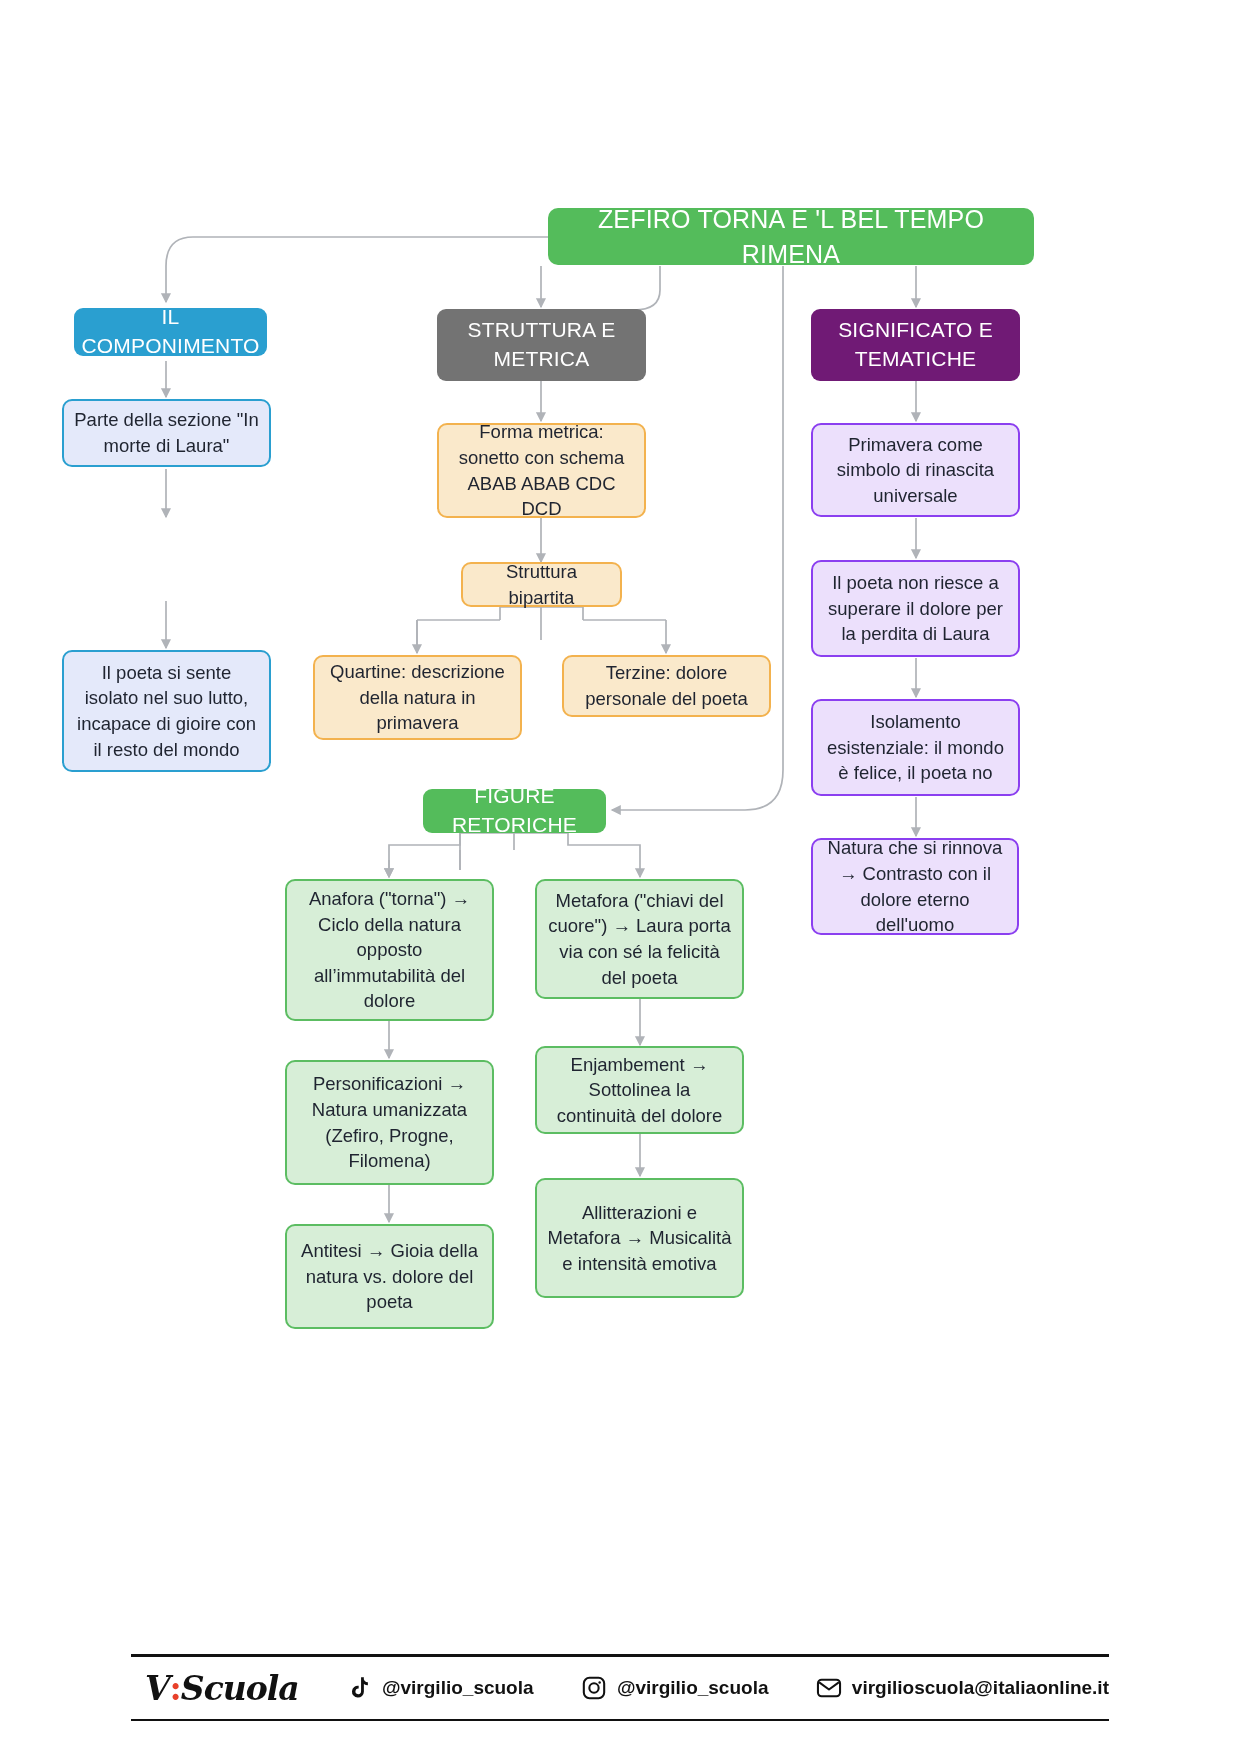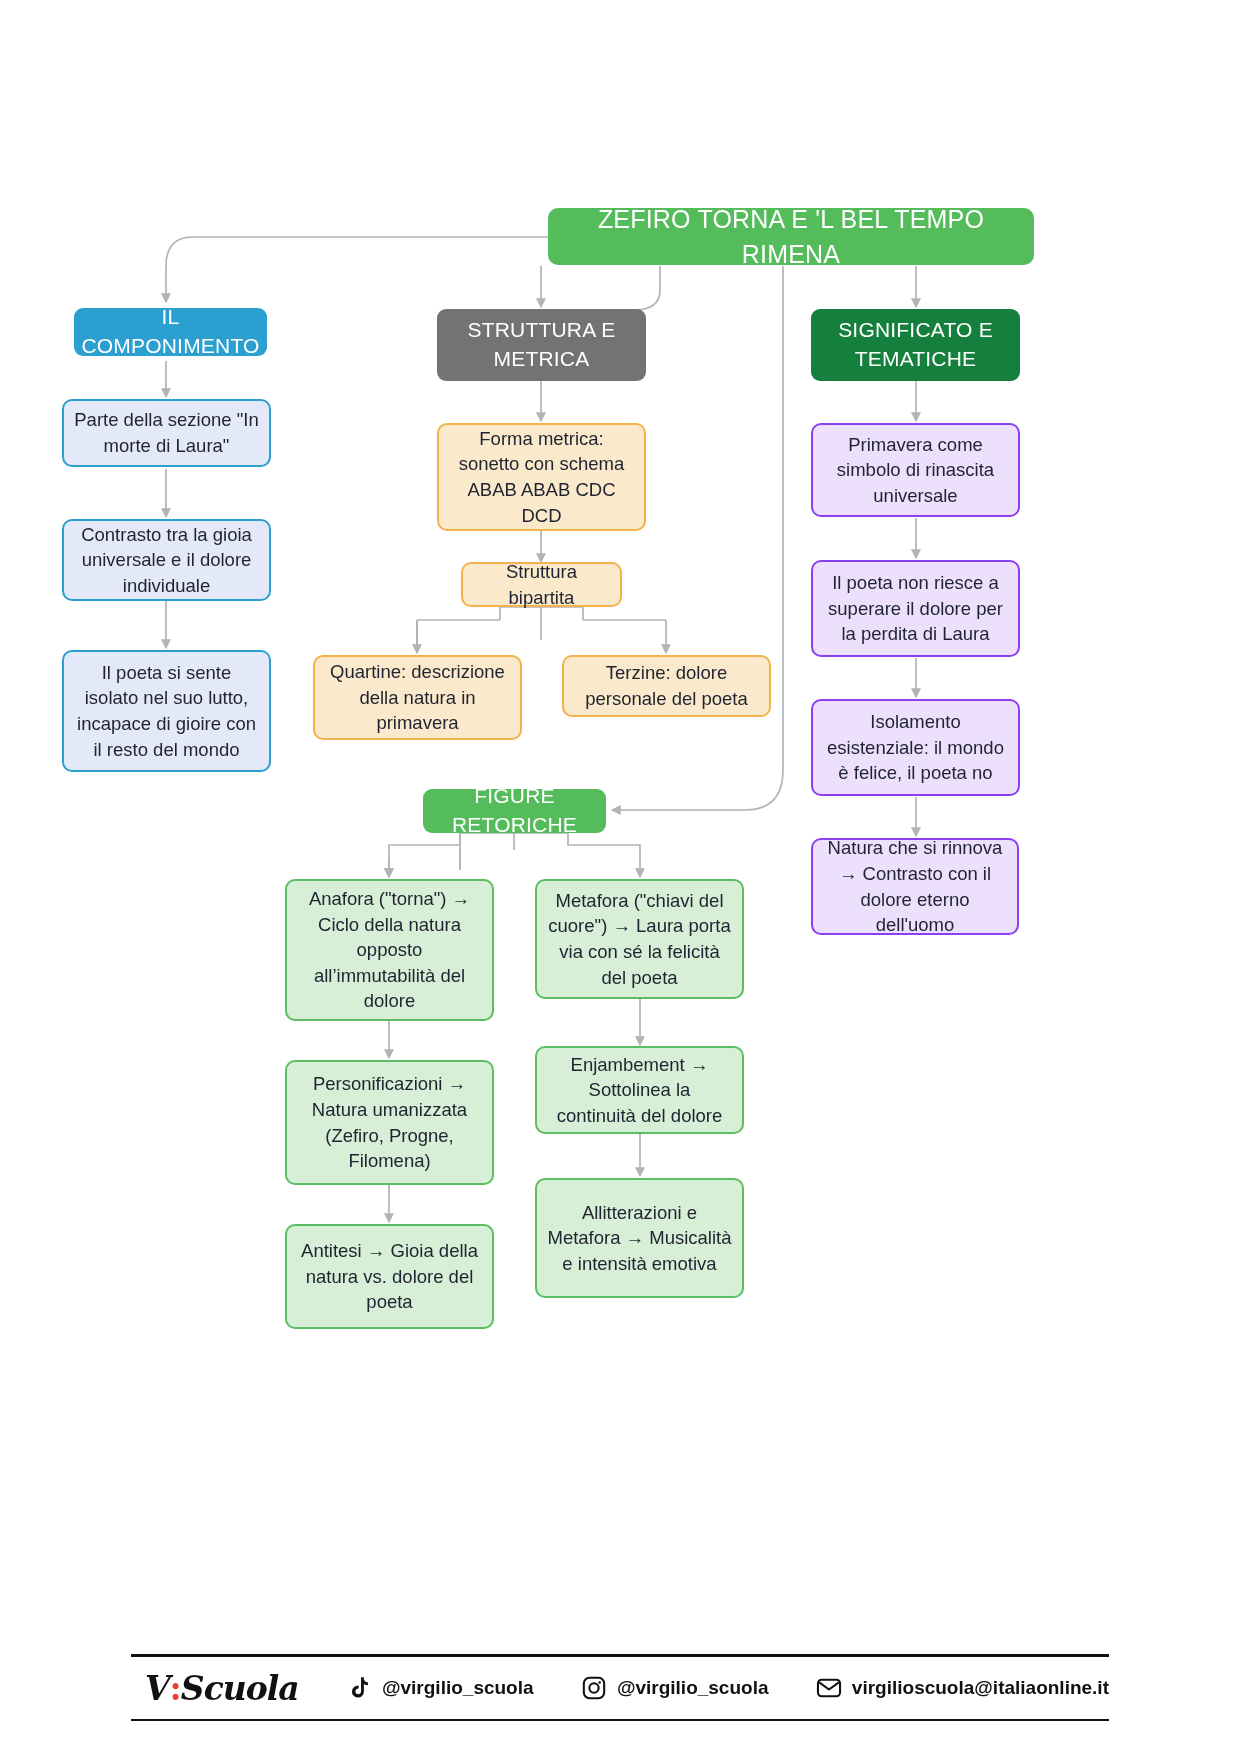--- a/index.html
+++ b/index.html
@@ -20,21 +20,21 @@
     border-radius: 10px;
     line-height: 1.38;
     padding: 6px 10px;
   }
 
   
   .hdr { color: #ffffff; font-size: 21px; letter-spacing: .2px; border-radius: 9px; }
   .hdr-root { background: #54bc5b; font-size: 25px; border-radius: 10px; }
   .hdr-blue { background: #2a9fd0; }
   .hdr-orange { background: #737373; }
-  .hdr-purple { background: #15803d; }
+  .hdr-purple { background: #701a75; }
   .hdr-green { background: #54bc5b; }
 
   
   .leaf { font-size: 18.5px; color: #1f2430; border-width: 2px; border-style: solid; }
   .leaf-blue   { background: #e4e9fa; border-color: #2a9fd0; }
   .leaf-orange { background: #fae9cb; border-color: #f3b24e; }
   .leaf-purple { background: #ece0fc; border-color: #8b3ff0; }
   .leaf-green  { background: #d7eed7; border-color: #5cbd62; }
 
   
@@ -118,33 +118,30 @@
   </div>
 
   <div class="node hdr hdr-blue" style="left:74px; top:308px; width:193px; height:48px;">
     <span>IL COMPONIMENTO</span>
   </div>
 
   <div class="node leaf leaf-blue" style="left:62px; top:399px; width:209px; height:68px;">
     <span>Parte della sezione "In morte di Laura"</span>
   </div>
 
-  <div class="node leaf leaf-blue" style="left:62px; top:519px; width:209px; height:82px;">
-    <span>Contrasto tra la gioia universale e il dolore individuale</span>
-  </div>
 
   <div class="node leaf leaf-blue" style="left:62px; top:650px; width:209px; height:122px;">
     <span>Il poeta si sente isolato nel suo lutto, incapace di gioire con il resto del mondo</span>
   </div>
 
   <div class="node hdr hdr-orange" style="left:437px; top:309px; width:209px; height:72px;">
     <span>STRUTTURA E METRICA</span>
   </div>
 
-  <div class="node leaf leaf-orange" style="left:437px; top:423px; width:209px; height:108px;">
+  <div class="node leaf leaf-orange" style="left:437px; top:423px; width:209px; height:95px;">
     <span>Forma metrica: sonetto con schema ABAB ABAB CDC DCD</span>
   </div>
 
   <div class="node leaf leaf-orange" style="left:461px; top:562px; width:161px; height:45px;">
     <span>Struttura bipartita</span>
   </div>
 
   <div class="node leaf leaf-orange" style="left:313px; top:655px; width:209px; height:85px;">
     <span>Quartine: descrizione della natura in primavera</span>
   </div>

